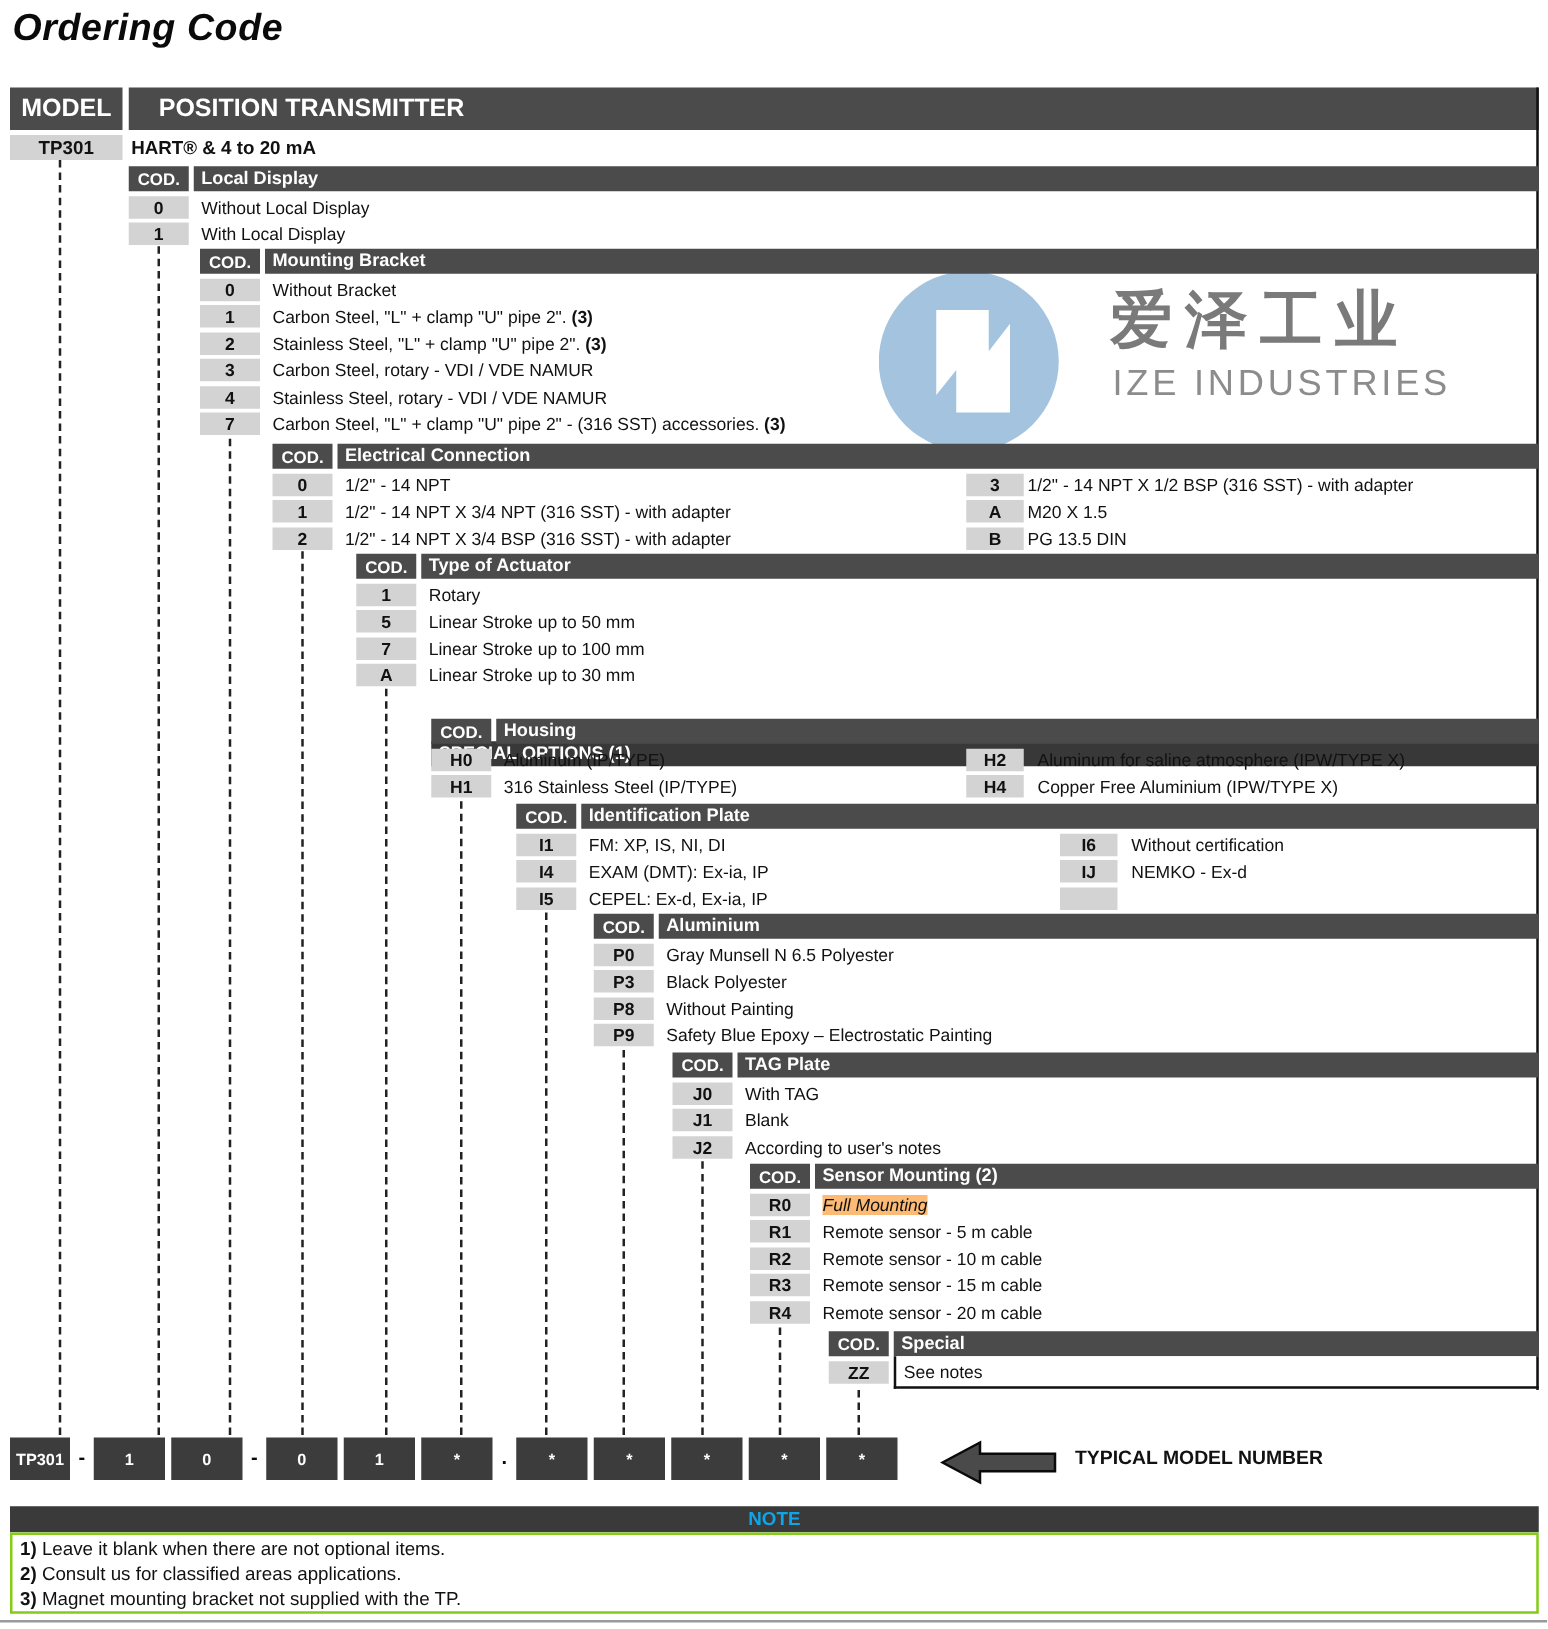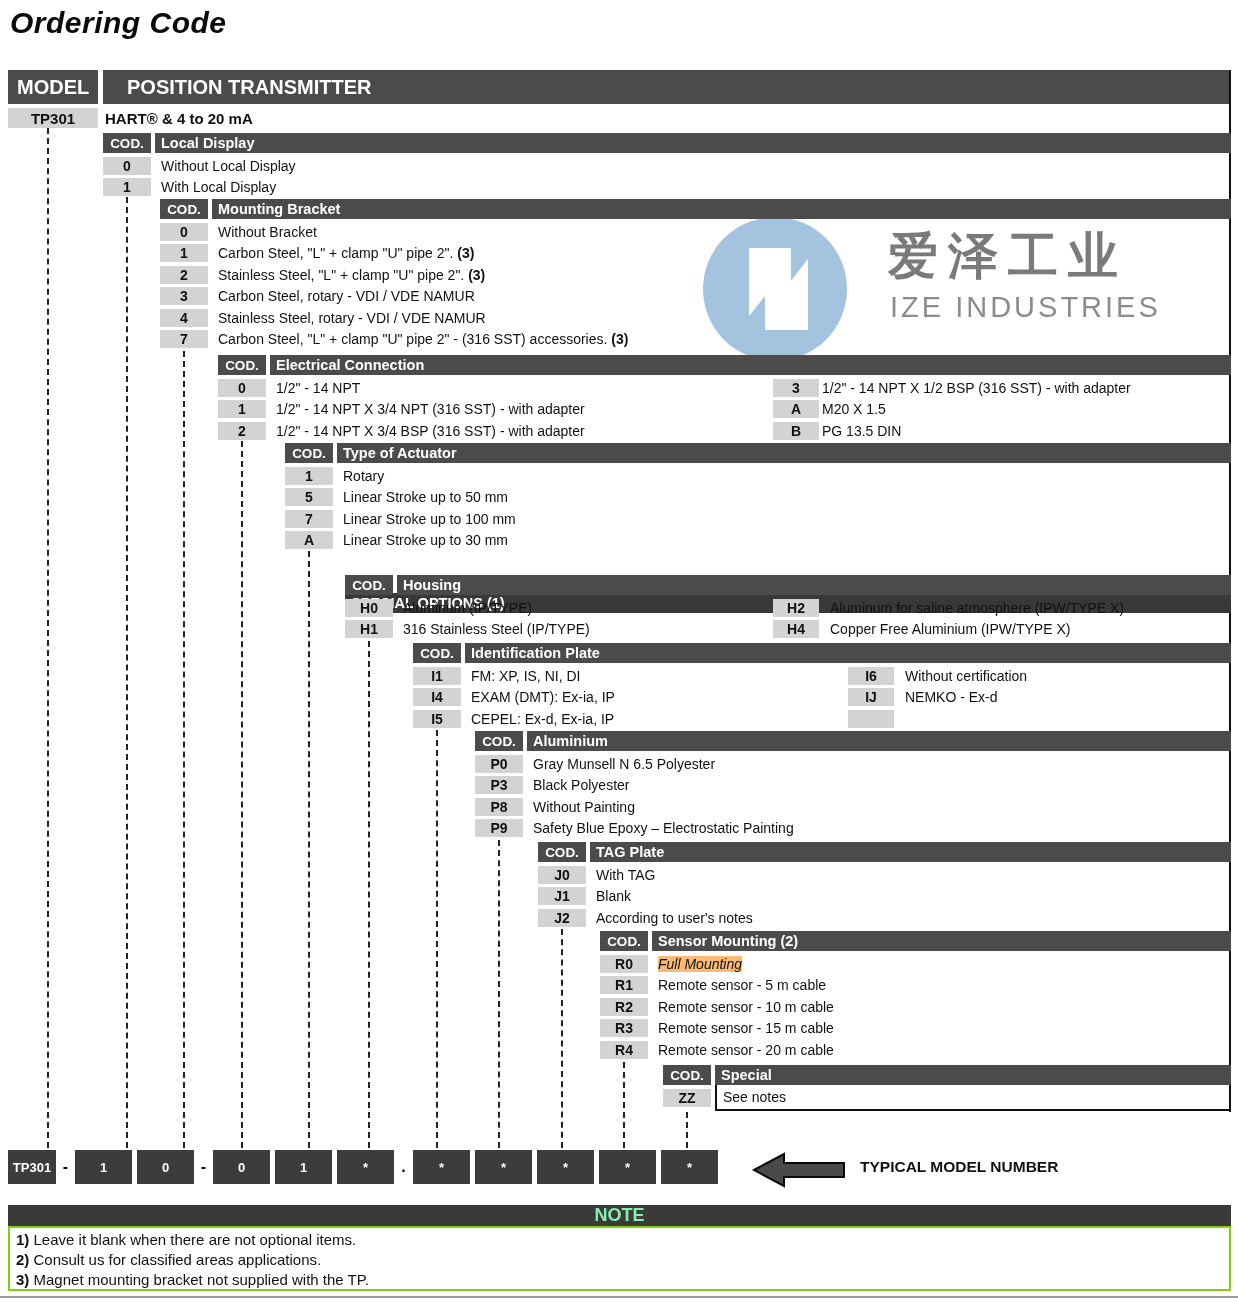--- a/index.html
+++ b/index.html
@@ -35,21 +35,21 @@
 
   .modelrow { position:absolute; left:8px; top:1150px; display:flex; align-items:center; gap:5px; }
   .mbox { background:#3c3c3c; color:#fff; font-weight:bold; font-size:13px; height:34px; display:flex; align-items:center; justify-content:center; }
   .mbox.prefix { width:48px; }
   .mbox.codebox { width:57px; }
   .msep { width:9px; text-align:center; font-weight:bold; font-size:16px; color:#0a0a0a; }
 
   .arrow-wrap { position:absolute; left:752px; top:1151px; }
   .typical { position:absolute; left:860px; top:1158px; font-weight:bold; font-size:15.5px; }
 
-  .notebar { position:absolute; left:8px; top:1205px; width:1223px; height:21px; background:#3a3a3a; color:#86efac; font-weight:bold; font-size:18px; display:flex; align-items:center; justify-content:center; }
+  .notebar { position:absolute; left:8px; top:1205px; width:1223px; height:21px; background:#3a3a3a; color:#0ea5e9; font-weight:bold; font-size:15px; display:flex; align-items:center; justify-content:center; }
   .notebody { position:absolute; left:8px; top:1226px; width:1223px; height:65px; border:2px solid #84cc16; background:#fff; padding:2px 6px; }
   .noteline { font-size:15px; line-height:20px; white-space:nowrap; }
   .noteline b { font-weight:bold; }
 
   .logo { position:absolute; left:703px; top:217px; }
   .logo-cn { position:absolute; left:185px; top:6px; font-size:50px; font-weight:bold; color:#7a7a7a; letter-spacing:10px; white-space:nowrap; }
   .logo-en { position:absolute; left:187px; top:74px; font-size:29px; color:#8c8c8c; letter-spacing:3px; white-space:nowrap; }
 
   .pagebottom { position:absolute; left:0; top:1296px; width:1238px; border-top:2px solid #9a9a9a; }
 </style>

